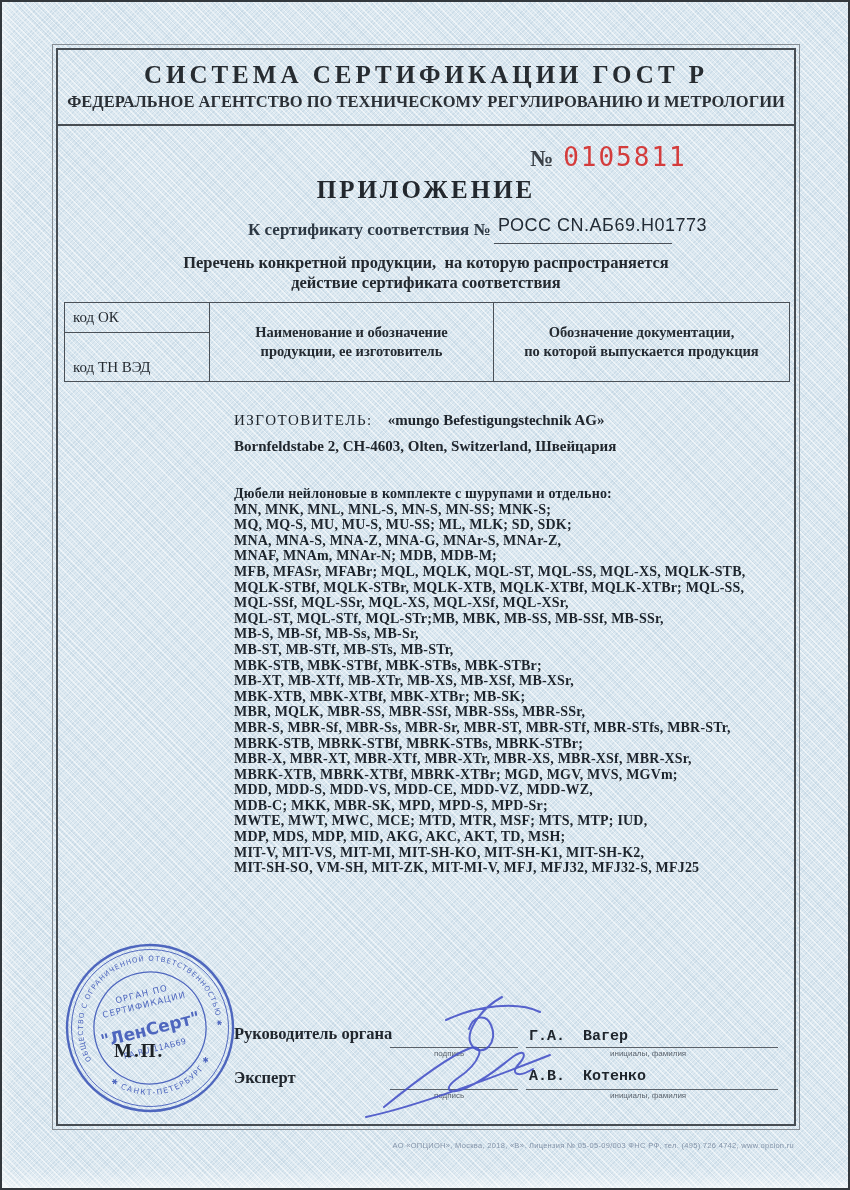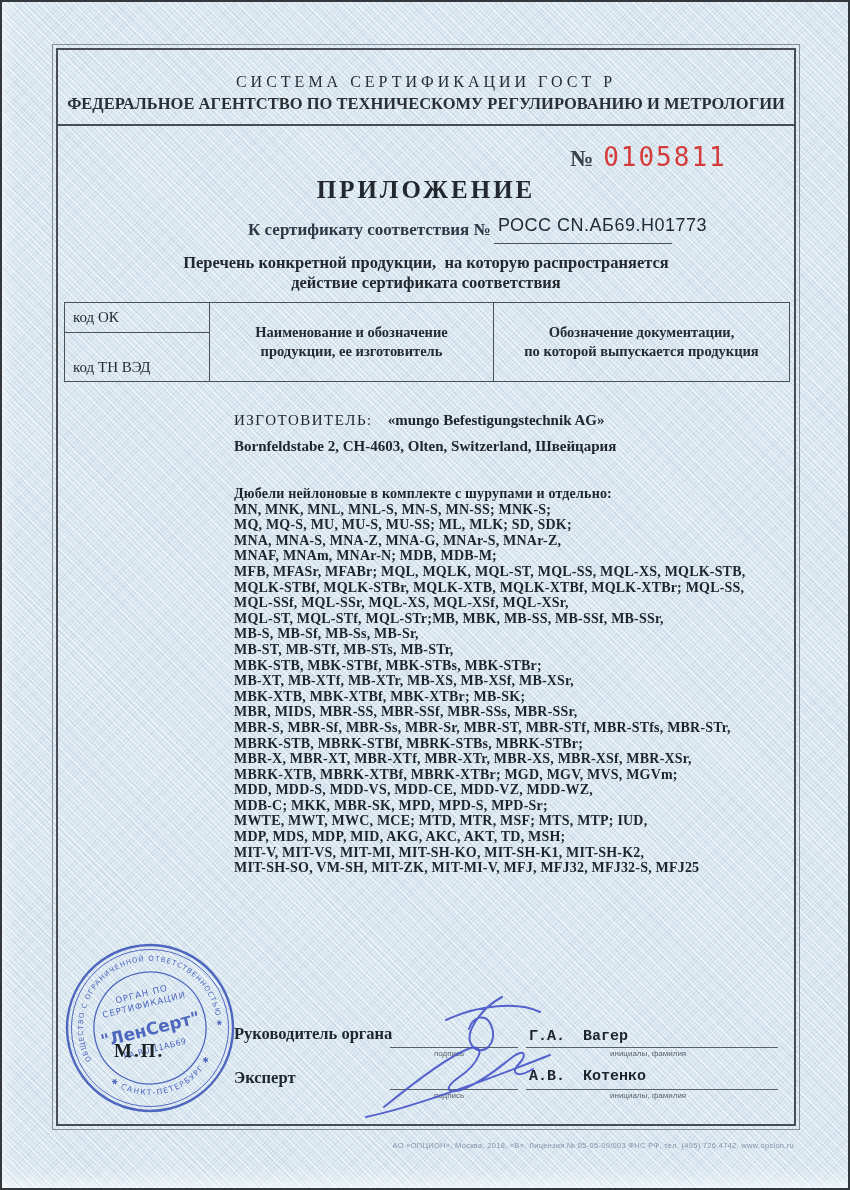--- a/index.html
+++ b/index.html
@@ -13,24 +13,24 @@
       repeating-linear-gradient(-45deg, rgba(163,191,211,.28) 0 1px, transparent 1px 3px),
       repeating-linear-gradient(45deg,  rgba(163,191,211,.18) 0 1px, transparent 1px 7px);
     box-shadow: inset 0 -18px 22px -16px rgba(255,255,255,.95), inset 12px 0 16px -12px rgba(255,255,255,.8);
   }
 
   .frame { position:absolute; left:54px; top:46px; width:740px; height:1078px;
     border:2px solid #474d53; outline:1px solid #868d94; outline-offset:3px; }
 
   .header-box { position:absolute; left:56px; top:48px; width:736px; height:76px;
     border-bottom:2px solid #474d53; text-align:center; }
-  .h1 { margin-top:23px; font-weight:normal; font-size:16px; letter-spacing:4px; color:#272c31; }
+  .h1 { margin-top:11px; font-weight:bold; font-size:25px; letter-spacing:4px; color:#272c31; }
   .h2 { margin-top:3px; font-weight:bold; font-size:16.5px; letter-spacing:0; color:#2a2f35; }
 
-  .doc-number { position:absolute; left:568px; top:140px; width:212px; white-space:nowrap; }
+  .doc-number { position:absolute; left:528px; top:140px; width:212px; white-space:nowrap; }
   .doc-number .no { font-size:23px; font-weight:bold; color:#3a4047; margin-right:10px; }
   .doc-number .val { font-family:"DejaVu Sans Mono","Liberation Mono",monospace;
     font-size:26px; letter-spacing:2px; color:#d43c3c; }
 
   .title { position:absolute; left:56px; top:174px; width:736px; text-align:center;
     font-weight:bold; font-size:25px; letter-spacing:3px; color:#23282e; }
 
   .cert-label { position:absolute; left:246px; top:218px; font-weight:bold; font-size:17px; color:#2d3843;text-align:right; }
   .cert-underline { position:absolute; left:492px; top:241px; width:178px; border-top:1.2px solid #4a5058; }
   .cert-value { position:absolute; left:496px; top:213px; font-family:Liberation Sans, sans-serif;
@@ -149,21 +149,21 @@
       <div>MNAF, MNAm, MNAr-N; MDB, MDB-M;</div>
       <div>MFB, MFASr, MFABr; MQL, MQLK, MQL-ST, MQL-SS, MQL-XS, MQLK-STB,</div>
       <div>MQLK-STBf, MQLK-STBr, MQLK-XTB, MQLK-XTBf, MQLK-XTBr; MQL-SS,</div>
       <div>MQL-SSf, MQL-SSr, MQL-XS, MQL-XSf, MQL-XSr,</div>
       <div>MQL-ST, MQL-STf, MQL-STr;MB, MBK, MB-SS, MB-SSf, MB-SSr,</div>
       <div>MB-S, MB-Sf, MB-Ss, MB-Sr,</div>
       <div>MB-ST, MB-STf, MB-STs,  MB-STr,</div>
       <div>MBK-STB, MBK-STBf, MBK-STBs, MBK-STBr;</div>
       <div>MB-XT, MB-XTf, MB-XTr, MB-XS, MB-XSf, MB-XSr,</div>
       <div>MBK-XTB, MBK-XTBf, MBK-XTBr; MB-SK;</div>
-      <div>MBR, MIDS, MBR-SS, MBR-SSf, MBR-SSs, MBR-SSr,</div>
+      <div>MBR, MQLK, MBR-SS, MBR-SSf, MBR-SSs, MBR-SSr,</div>
       <div>MBR-S, MBR-Sf, MBR-Ss, MBR-Sr, MBR-ST, MBR-STf, MBR-STfs, MBR-STr,</div>
       <div>MBRK-STB, MBRK-STBf, MBRK-STBs, MBRK-STBr;</div>
       <div>MBR-X, MBR-XT, MBR-XTf, MBR-XTr, MBR-XS,  MBR-XSf, MBR-XSr,</div>
       <div>MBRK-XTB, MBRK-XTBf, MBRK-XTBr; MGD, MGV, MVS, MGVm;</div>
       <div>MDD, MDD-S, MDD-VS, MDD-CE, MDD-VZ, MDD-WZ,</div>
       <div>MDB-C; MKK, MBR-SK, MPD, MPD-S, MPD-Sr;</div>
       <div>MWTE, MWT, MWC, MCE; MTD, MTR, MSF; MTS, MTP; IUD,</div>
       <div>MDP, MDS, MDP, MID, AKG, AKC, AKT, TD, MSH;</div>
       <div>MIT-V,  MIT-VS, MIT-MI, MIT-SH-KO, MIT-SH-K1, MIT-SH-K2,</div>
       <div>MIT-SH-SO, VM-SH, MIT-ZK, MIT-MI-V, MFJ,  MFJ32, MFJ32-S, MFJ25</div>

